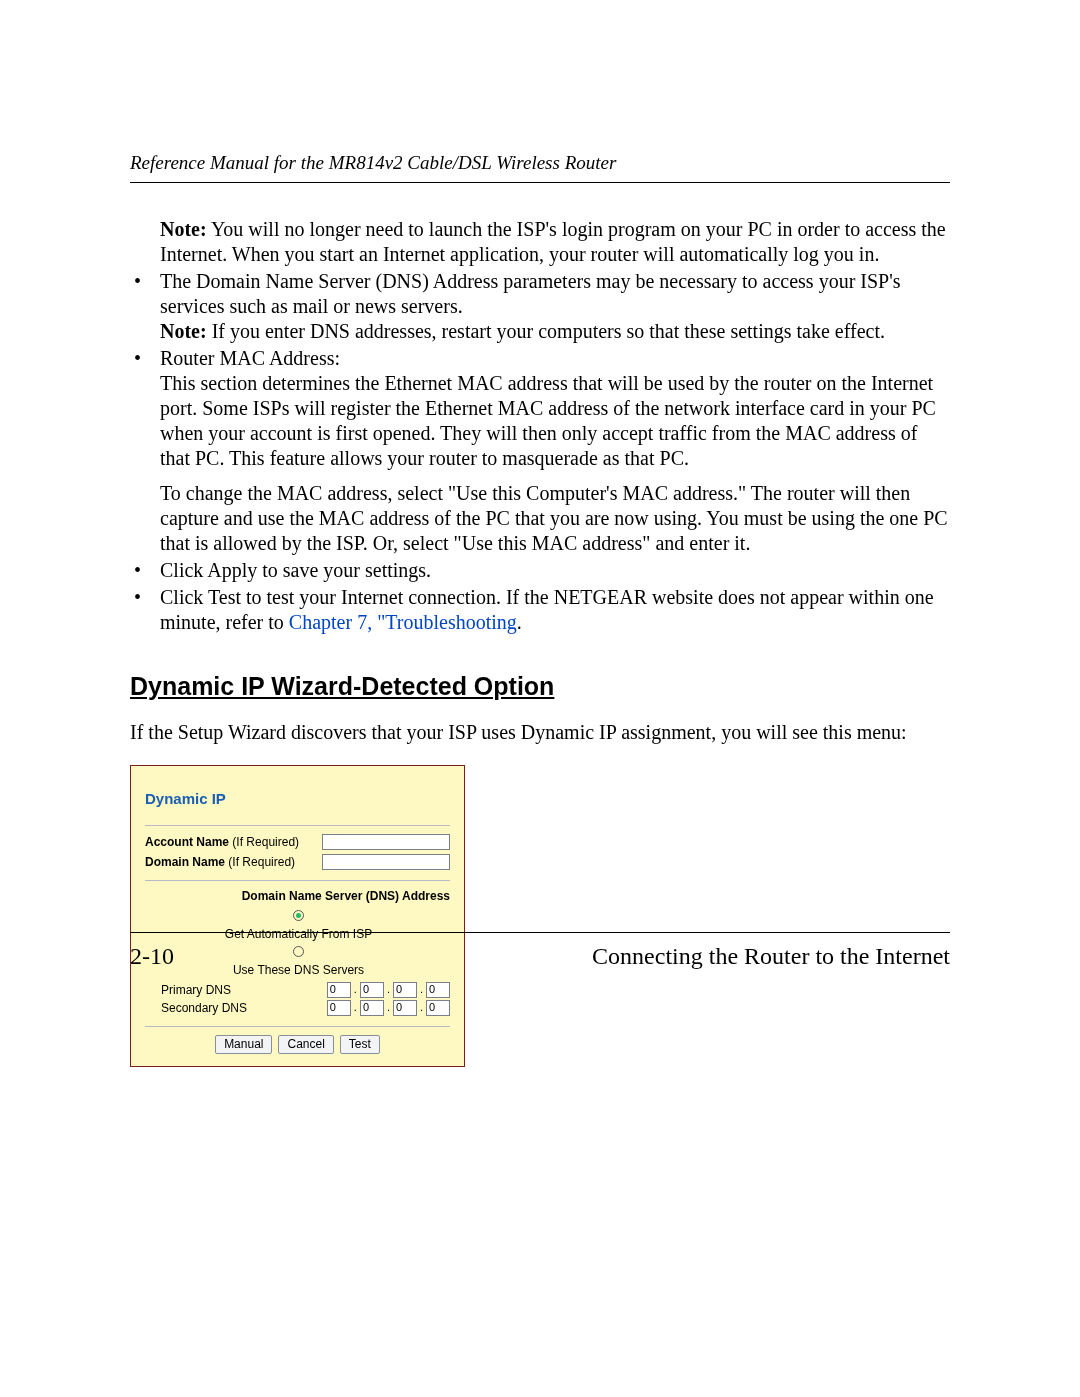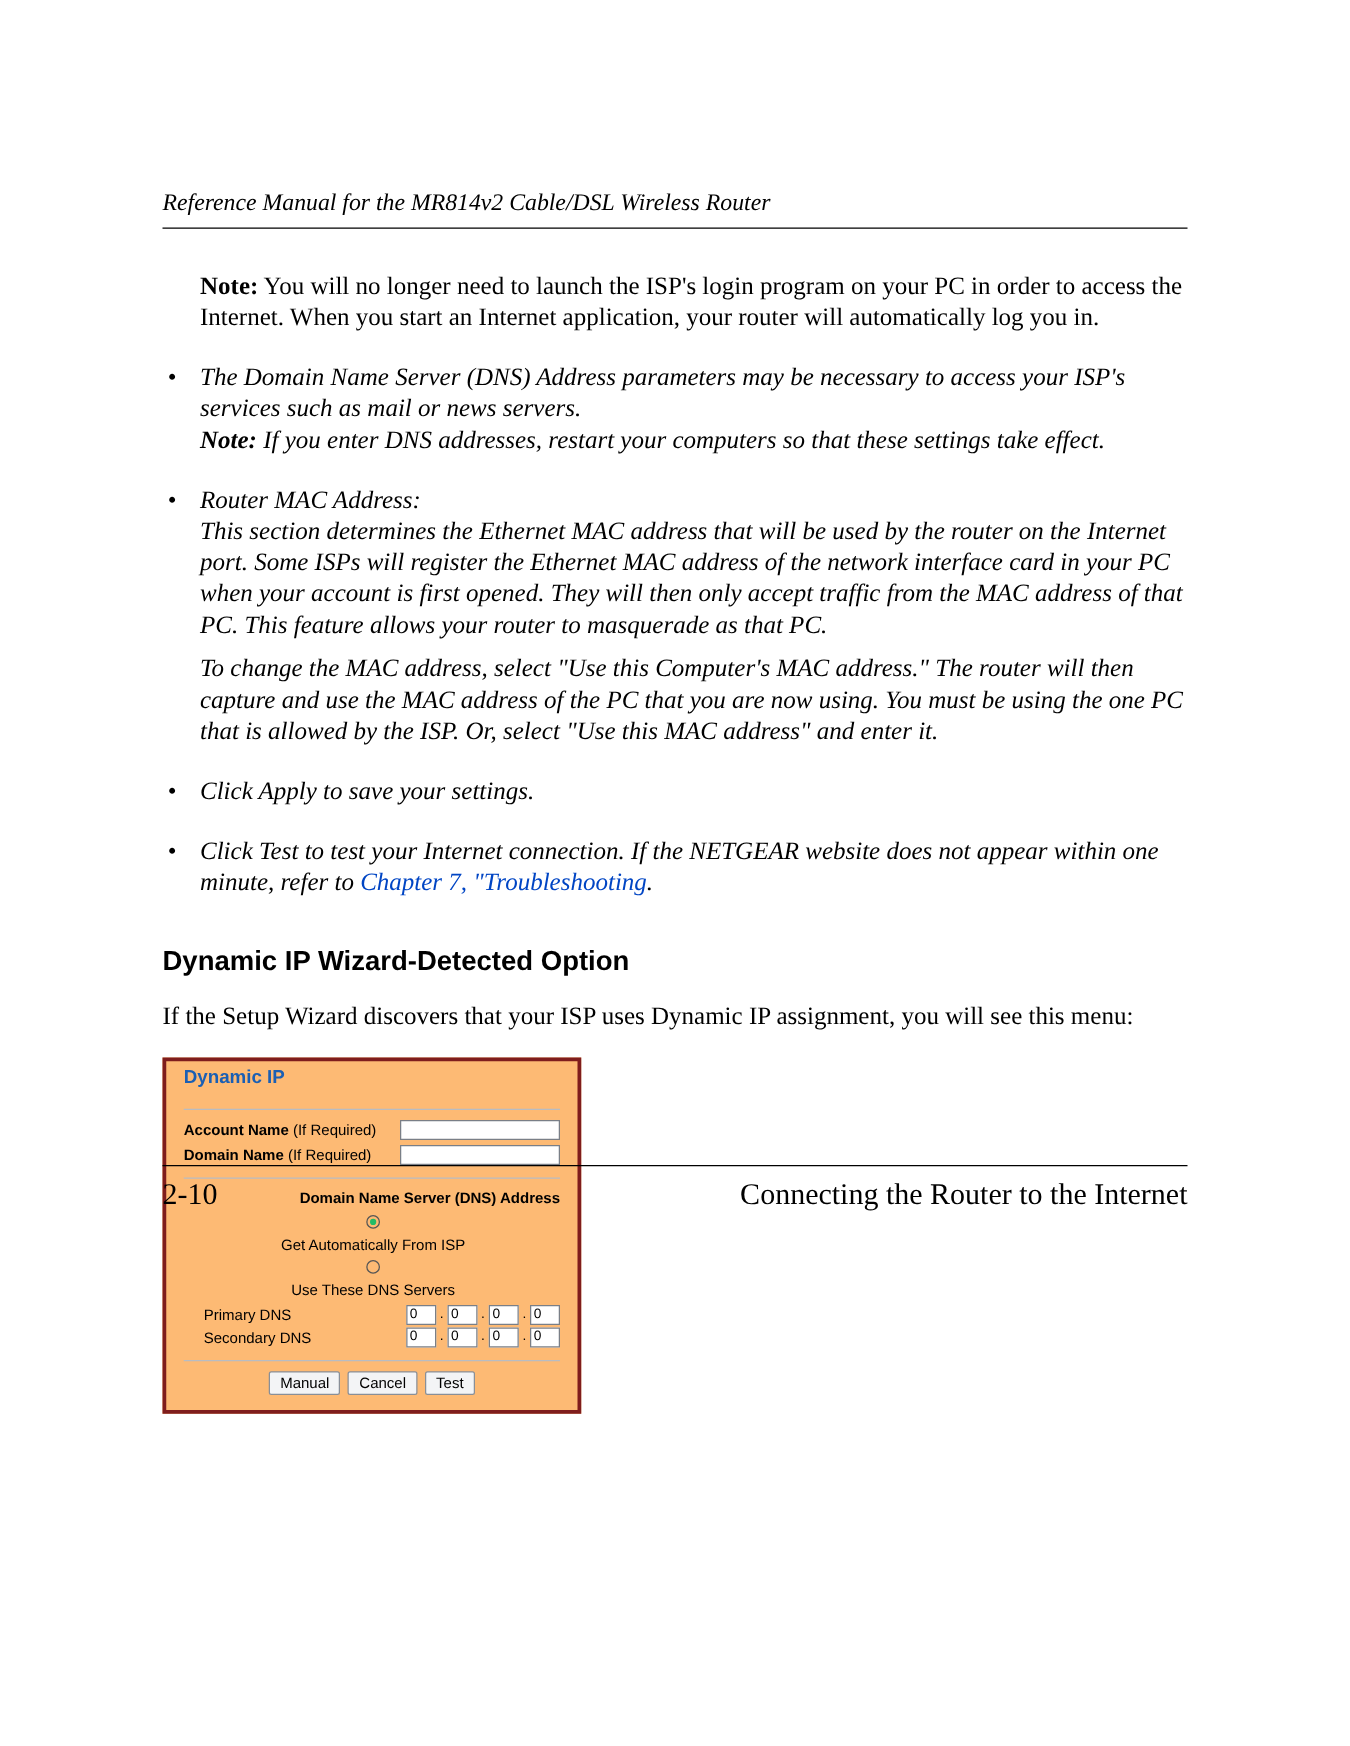--- a/index.html
+++ b/index.html
@@ -31,22 +31,21 @@
     margin-left: 30px;
   }
   ul.bullets {
     list-style: none;
     padding: 0;
     margin: 0;
   }
   ul.bullets > li {
     position: relative;
     padding-left: 30px;
-    margin-top: 23px;
-    font-style: italic;
+    margin-top: 2px;
   }
   ul.bullets > li::before {
     content: "•";
     position: absolute;
     left: 4px;
     top: 0;
     font-size: 20px;
     line-height: 1.25;
   }
   .para {
@@ -54,40 +53,41 @@
   }
   .note-label {
     font-weight: bold;
   }
   .xref {
     color: #0045c4;
   }
   h2.section {
     font-family: Arial, Helvetica, sans-serif;
     font-weight: bold;
-    font-size: 22px;
+    font-size: 25px;
     margin: 36px 0 18px 0;
+    text-decoration: underline;
   }
   .fig-caption {
     font-family: Arial, Helvetica, sans-serif;
     font-weight: bold;
     font-size: 17px;
     margin-top: 14px;
   }
 
   
   .fig-panel {
     width: 335px;
-    border: 3px solid #7f1d1d;
-    background: #fdba74;
+    border: 1px solid #7f1d1d;
+    background: #fef9c3;
     font-family: Arial, Helvetica, sans-serif;
     font-size: 12px;
     color: #000;
     margin-top: 20px;
-    padding: 4px 14px 12px 14px;
+    padding: 24px 14px 12px 14px;
     box-sizing: border-box;
   }
   .fig-title {
     color: #1a5fb4;
     font-weight: bold;
     font-size: 15px;
   }
   .fig-hr {
     border: none;
     border-top: 1px solid #b8bcc2;

